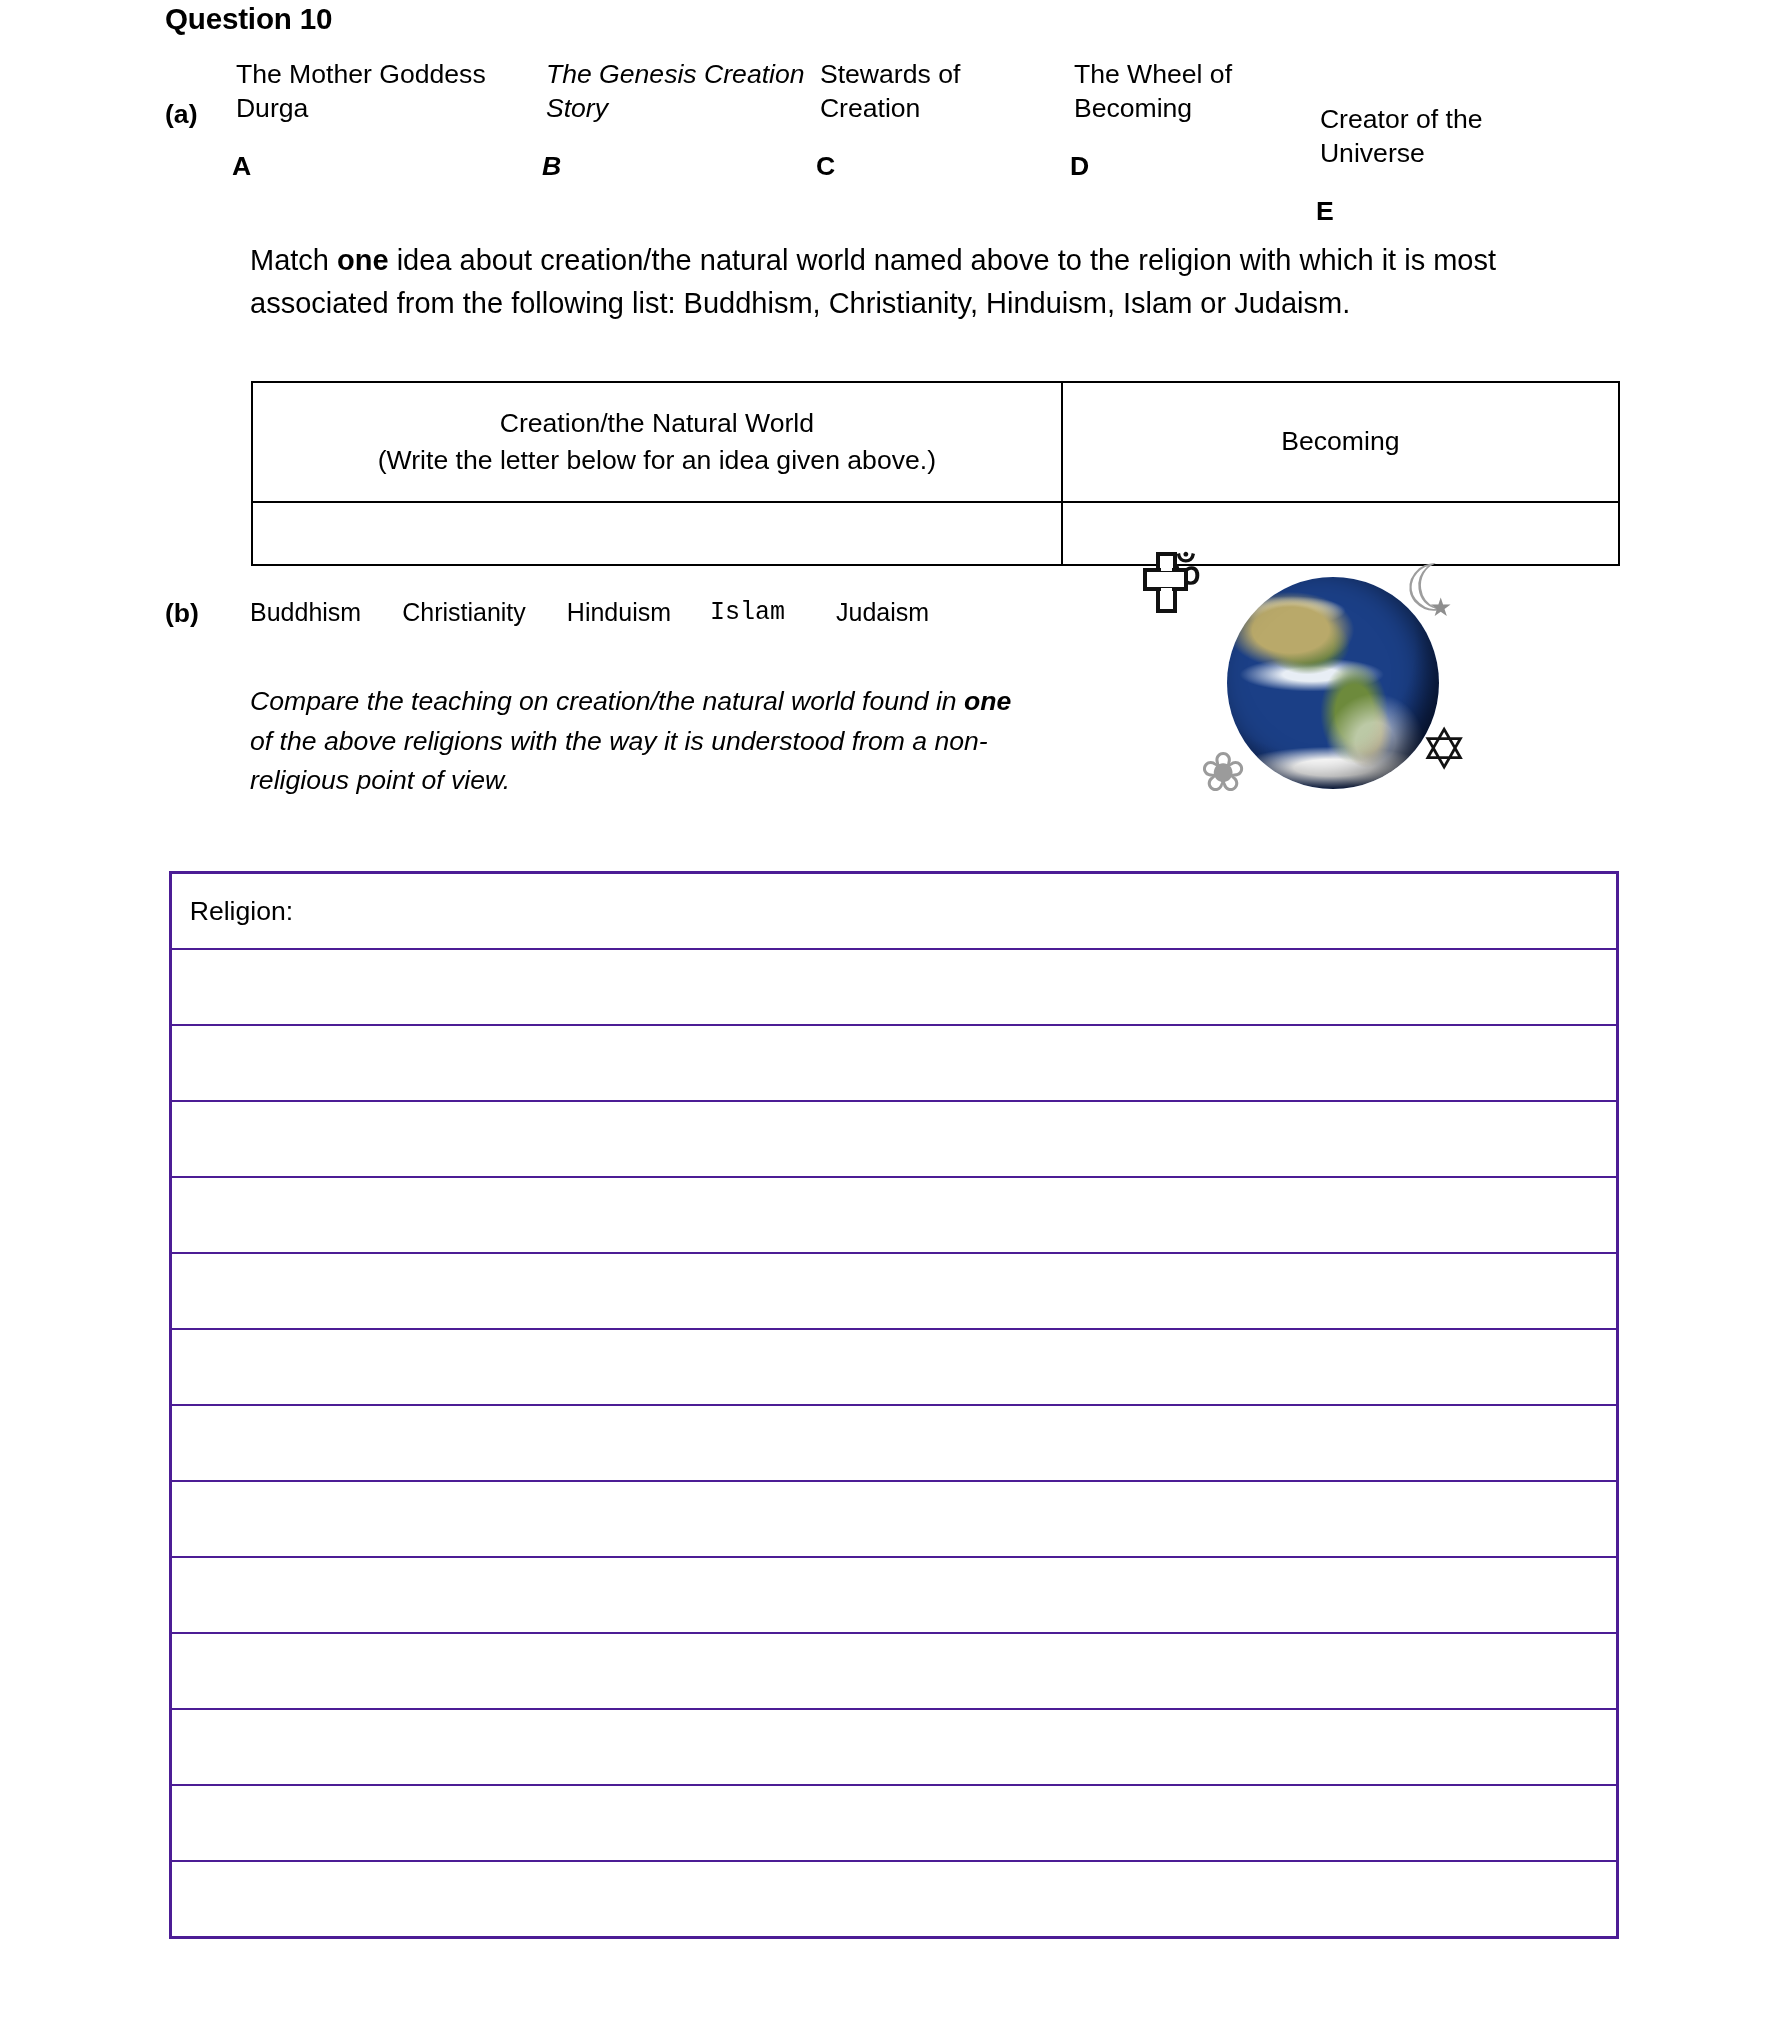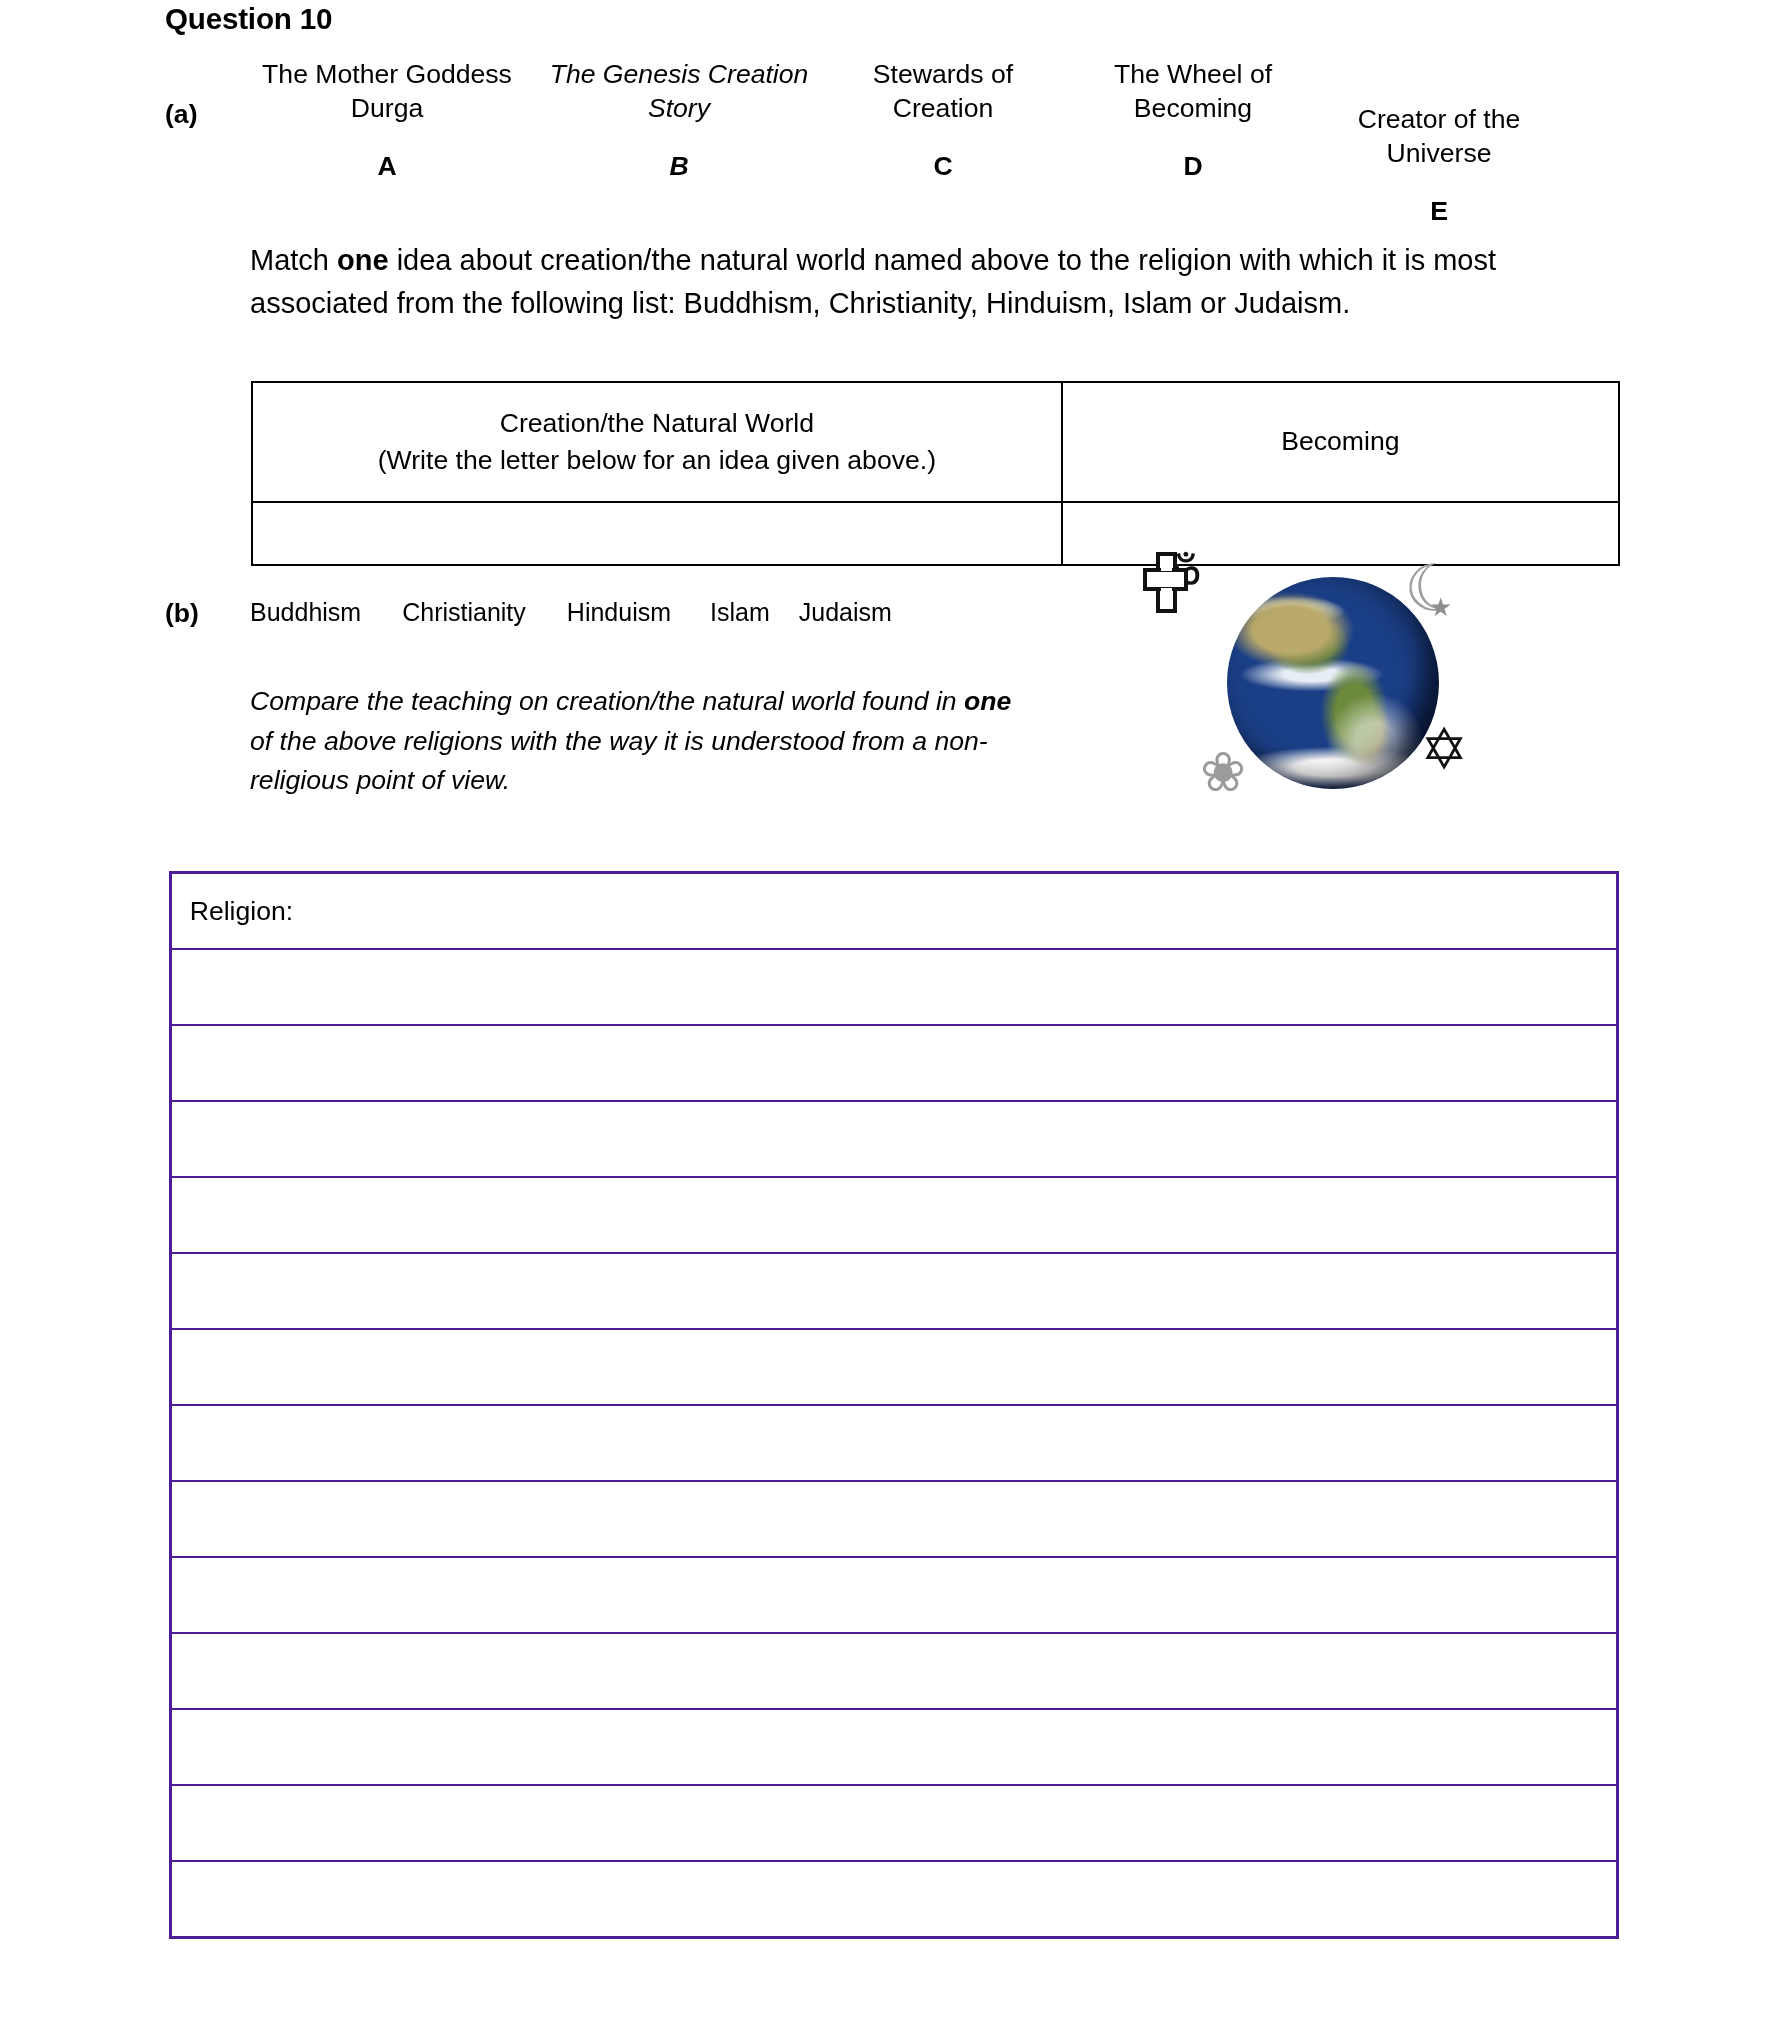--- a/index.html
+++ b/index.html
@@ -38,21 +38,21 @@
   
   .options-row {
     position: absolute;
     left: 232px;
     top: 57px;
     width: 1389px;
     display: flex;
     align-items: flex-start;
   }
   .option-col {
-    text-align: center;
+    text-align: left;
     font-size: 26.6px;
     line-height: 1.28;
   }
   .option-col .opt-text {
     display: block;
     padding: 0 3.9px;
   }
   .option-col .opt-letter {
     display: block;
     margin-top: 23.6px;
@@ -105,21 +105,21 @@
     position: absolute;
     left: 250px;
     top: 598px;
     display: flex;
     font-size: 25px;
   }
   .religion-list .rel-item { white-space: nowrap; }
   .rsp0 { margin-right: 41px; }
   .rsp1 { margin-right: 41px; }
   .rsp2 { margin-right: 39px; }
-  .rsp3 { margin-right: 29px; }
+  .rsp3 { margin-right: 51px; font-family: Liberation Mono, monospace; }
 
   
   .instr-b {
     position: absolute;
     left: 250px;
     top: 682px;
     width: 778px;
     font-size: 26.6px;
     line-height: 1.49;
     font-style: italic;

